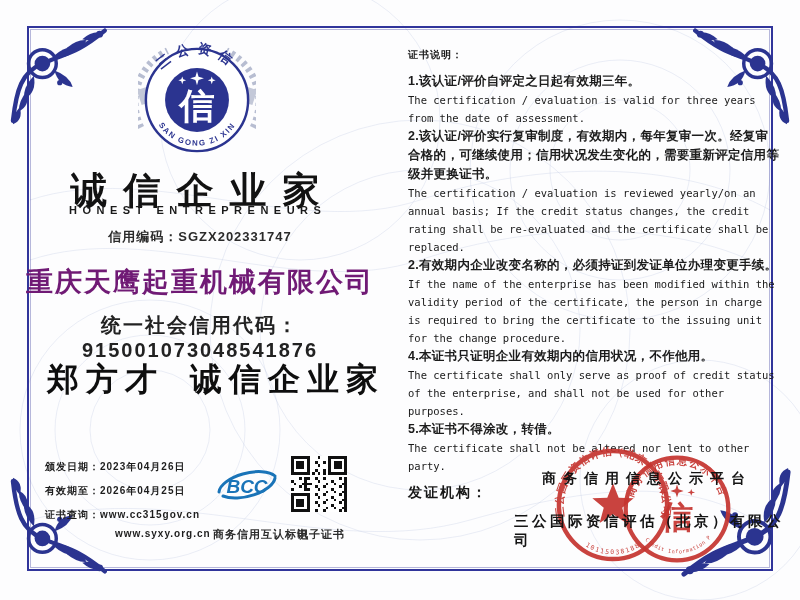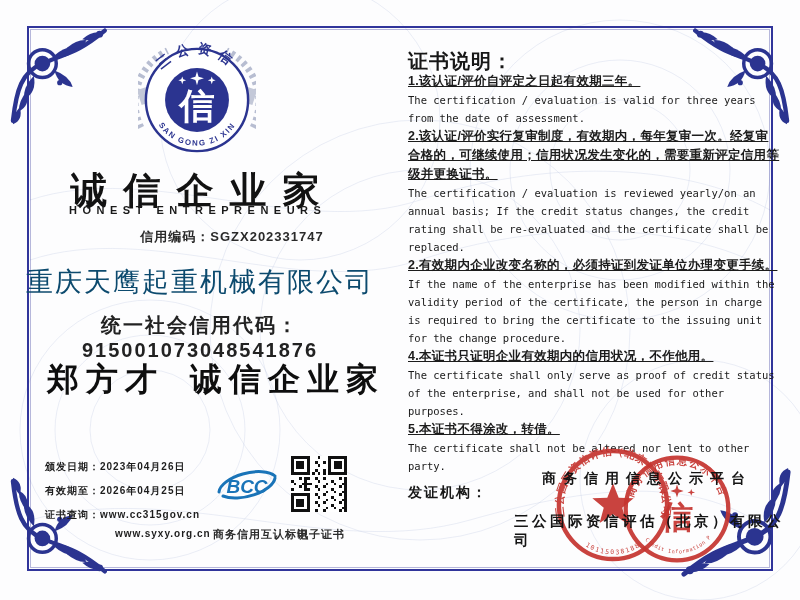--- a/index.html
+++ b/index.html
@@ -15,41 +15,41 @@
   .corner.br{right:4px;bottom:16px;transform:scale(-1,-1);width:118px;height:118px;}
 
   
   .logo{position:absolute;left:138px;top:40px;width:118px;height:120px;}
   .title-cn{position:absolute;left:30px;top:166px;width:330px;text-align:center;
     font-size:37px;font-weight:bold;color:#121212;letter-spacing:16px;text-indent:16px;
     font-family:"Liberation Serif",serif;}
   .title-en{position:absolute;left:30px;top:204px;width:330px;text-align:center;
     font-size:11px;font-weight:bold;color:#1a1a1a;letter-spacing:5.5px;text-indent:5.5px;}
   .credit-code{position:absolute;left:30px;top:228px;width:340px;text-align:center;
-    font-size:13px;font-weight:bold;color:#2a2a2a;letter-spacing:1px;margin-left:32px;}
+    font-size:13px;font-weight:bold;color:#2a2a2a;letter-spacing:1px;}
   .company{position:absolute;left:20px;top:264px;width:360px;text-align:center;
-    font-size:27px;font-weight:normal;color:#0c4a6e;letter-spacing:2px;}
+    font-size:27px;font-weight:bold;color:#701a75;letter-spacing:2px;}
   .uscc{position:absolute;left:20px;top:312px;width:360px;text-align:center;
     font-size:20px;font-weight:bold;color:#222;letter-spacing:2px;}
   .awardee{position:absolute;left:47px;top:358px;font-size:32px;font-weight:bold;color:#0e0e0e;
     letter-spacing:7px;font-family:Liberation Sans, sans-serif;}
   .awardee .gap{display:inline-block;width:26px;}
   .meta{position:absolute;left:45px;top:460px;font-size:10px;font-weight:bold;color:#1d1d1d;}
   .meta .row{margin-bottom:10px;letter-spacing:1px;}
   .meta .url2{margin-left:70px;margin-top:-4px;}
   .bcc{position:absolute;left:213px;top:462px;width:68px;height:48px;}
   .qr{position:absolute;left:291px;top:456px;width:56px;height:56px;}
   .mark-caption{position:absolute;top:527px;font-size:11px;font-weight:bold;color:#2b2b2b;letter-spacing:1px;}
   .cap-bcc{left:205px;margin-left:8px;}
   .cap-qr{left:297px;}
 
   
-  .notes-title{position:absolute;left:408px;top:48px;font-size:20px;font-weight:bold;color:#171717;letter-spacing:1px;}
+  .notes-title{position:absolute;left:408px;top:48px;font-size:10px;font-weight:bold;color:#171717;letter-spacing:1px;}
   .notes{position:absolute;left:408px;top:72px;width:372px;color:#1c1c1c;}
-  .note-cn{font-size:12.5px;font-weight:bold;line-height:19px;letter-spacing:.3px;text-decoration:underline;}
+  .note-cn{font-size:12.5px;font-weight:bold;line-height:19px;letter-spacing:.3px;}
   .note-en{font-size:10.5px;line-height:18px;font-family:"DejaVu Sans Mono",monospace;color:#191919;}
   .issuer-label{position:absolute;left:408px;top:484px;font-size:14px;font-weight:bold;color:#171717;letter-spacing:2px;}
   .issuer-line1{position:absolute;left:542px;top:470px;font-size:14px;font-weight:bold;color:#141414;letter-spacing:7px;z-index:3;}
   .issuer-line2{position:absolute;left:514px;top:512px;font-size:14.5px;font-weight:bold;color:#141414;letter-spacing:3.5px;z-index:3;}
   .seal{position:absolute;z-index:2;opacity:.92;}
   .seal1{left:554px;top:446px;width:118px;height:118px;}
   .seal2{left:620px;top:452px;width:114px;height:114px;}
 </style>
 </head>
 <body>

